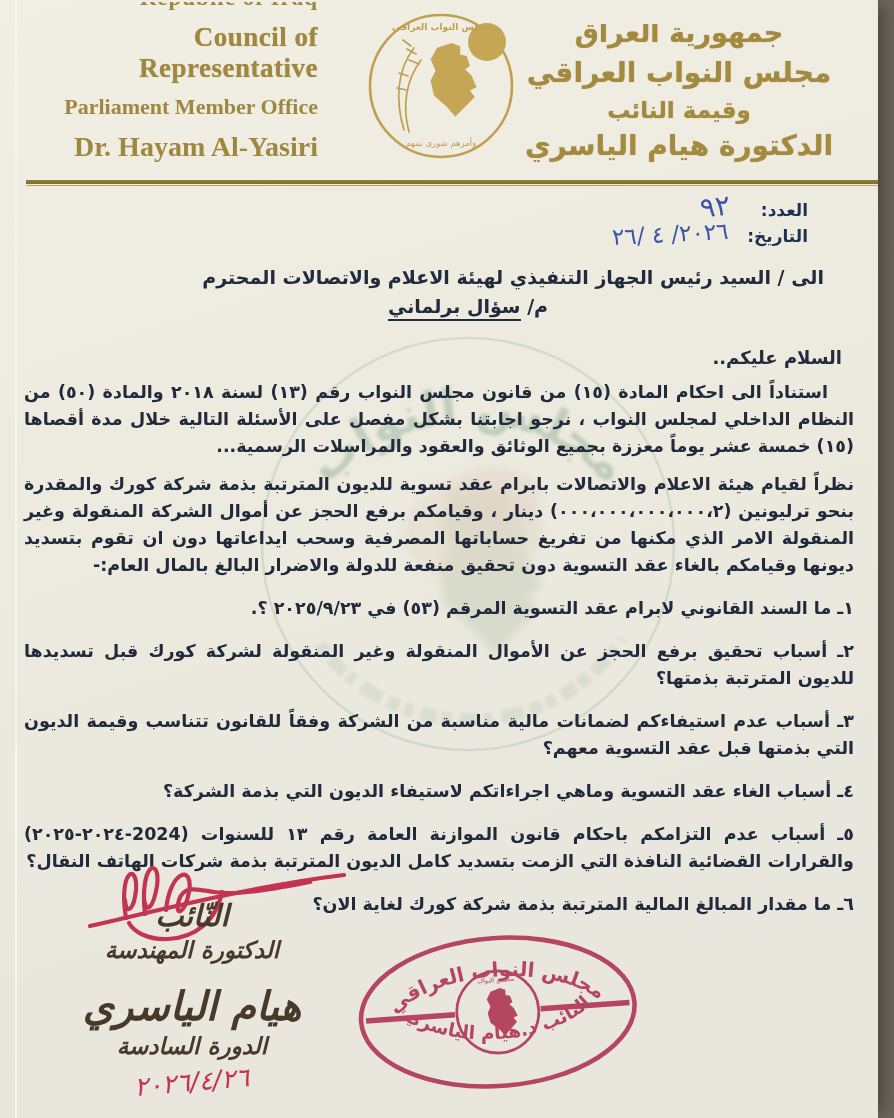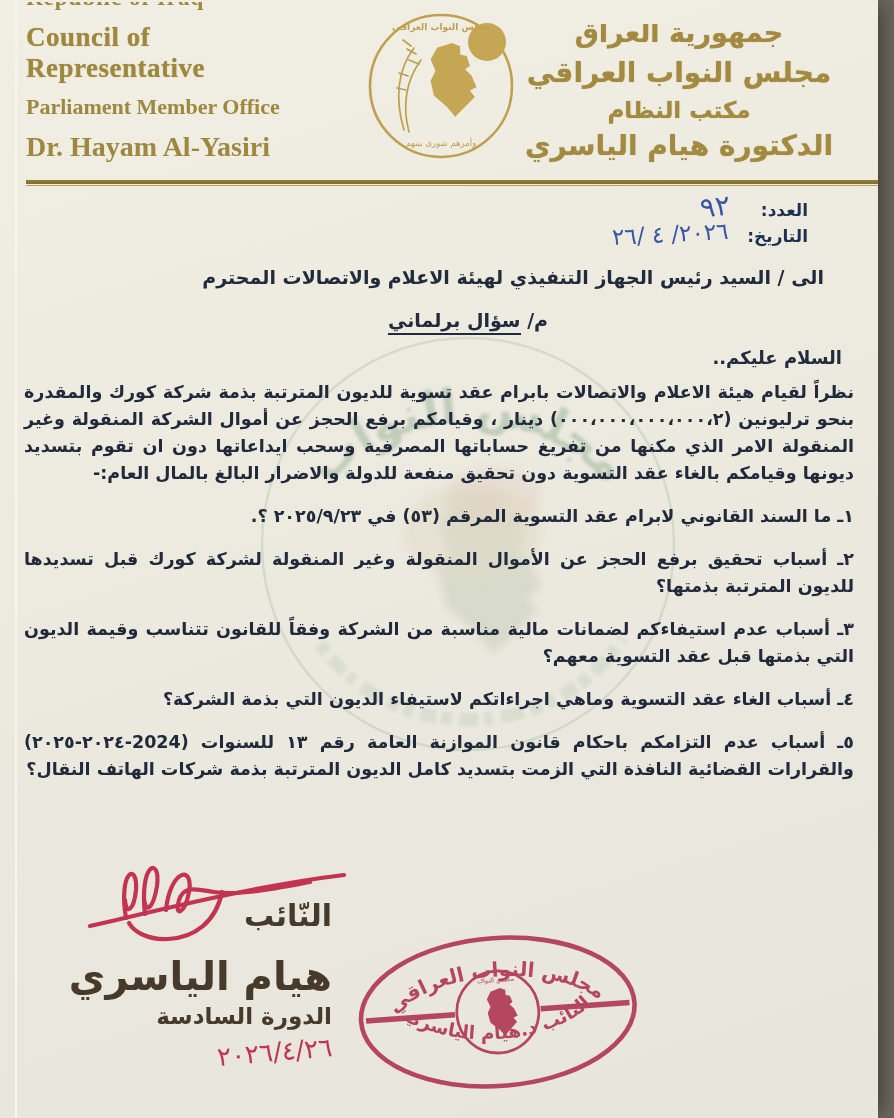--- a/index.html
+++ b/index.html
@@ -5,21 +5,21 @@
   html,body{margin:0;padding:0;background:#6f6b62;}
   .scene{position:relative;width:894px;height:1118px;overflow:hidden;
          background:linear-gradient(90deg,#767268 0%,#7d7970 60%,#6a665d 100%);
          font-family:"DejaVu Sans",sans-serif;}
   .paper{position:absolute;left:0;top:0;height:1118px;width:878px;
          background:linear-gradient(163deg,#f1eee4 0%,#ece9df 48%,#e7e5dc 100%);
          box-shadow:10px 0 16px -6px rgba(20,18,12,.45);}
   .paper-edge{position:absolute;right:877px;top:0;bottom:0;width:2px;background:#f7f5ec;}
 
   
-  .hdr-left{position:absolute;left:26px;top:2px;width:292px;text-align:left;
+  .hdr-left{position:absolute;left:26px;top:2px;width:292px;text-align:right;
             color:#9e8840;font-family:"Liberation Serif",serif;font-weight:bold;}
   .hdr-left .clip{height:11px;overflow:hidden;}
   .hdr-left .clip span{display:block;margin-top:-17px;font-size:23px;letter-spacing:1px;}
   .hdr-l1{font-size:27px;margin-top:9px;letter-spacing:.5px;text-shadow:0 0 1px #b59c55;}
   .hdr-l2{font-size:22px;margin-top:10px;}
   .hdr-l3{font-size:28px;margin-top:11px;}
 
   .hdr-right{position:absolute;right:34px;top:0;width:330px;text-align:center;
              color:#a28b41;font-weight:700;text-shadow:0 0 1px #b59c55;direction:rtl;}
   .hdr-right .clip{height:27px;overflow:hidden;margin-top:24px;}
@@ -37,38 +37,38 @@
   
   .ref-row{position:absolute;direction:rtl;right:70px;white-space:nowrap;}
   .ref-label{font-size:17px;font-weight:700;color:#1d3050;margin-top:14px;}
   .ref-value{display:inline-block;color:#3a55a4;font-weight:400;}
   .num-val{font-size:28px;letter-spacing:4px;transform:rotate(-7deg);margin-right:26px;}
   .date-val{font-size:23px;letter-spacing:2px;transform:rotate(-3deg);margin-right:14px;}
 
   
   .ar{direction:rtl;color:#222b3c;font-weight:700;}
   .addressee{position:absolute;right:54px;top:266px;font-size:19px;}
-  .subject{position:absolute;right:330px;top:309px;font-size:19px;}
+  .subject{position:absolute;right:330px;top:295px;font-size:19px;}
   .subject .u{border-bottom:2px solid #222b3c;padding-bottom:2px;}
   .greeting{position:absolute;right:36px;top:347px;font-size:18px;}
 
   .body-text{position:absolute;top:379px;left:24px;width:830px;direction:rtl;
              font-size:17.5px;line-height:27px;color:#202a3b;font-weight:700;
              text-align:justify;}
   .body-text p{margin:0 0 11px;text-align-last:right;}
   .body-text p.p1{text-indent:26px;}
   .body-text p.q{margin:16px 0 6px;}
 
   
   .watermark{position:absolute;left:238px;top:312px;opacity:.55;pointer-events:none;}
 
   
   .sig{position:absolute;left:82px;top:826px;}
-  .sig-block{position:absolute;left:52px;top:898px;width:280px;text-align:right;
-             direction:rtl;color:#473a2b;font-weight:700;}
+  .sig-block{position:absolute;left:52px;top:898px;width:280px;text-align:center;
+             direction:rtl;color:#473a2b;font-weight:700;font-style:italic;}
   .sig-b1{font-size:30px;}
   .sig-b2{font-size:23px;margin-top:4px;}
   .sig-b3{font-size:40px;margin-top:20px;letter-spacing:1px;}
   .sig-b4{font-size:23px;margin-top:4px;}
   .sig-date{display:inline-block;direction:ltr;margin-top:8px;font-size:26px;letter-spacing:5px;
             color:#c2344f;font-weight:400;transform:rotate(-5deg);}
   .stamp{position:absolute;left:348px;top:920px;transform:rotate(-4deg);opacity:.93;}
 </style>
 </head>
 <body>
@@ -123,21 +123,21 @@
       </g>
       <text x="77" y="24" text-anchor="middle" font-size="9" font-weight="bold" fill="#bfa050">مجلس النواب العراقي</text>
       <text x="77" y="140" text-anchor="middle" font-size="8.5" fill="#bfa050">وأمرهم شورى بينهم</text>
     </svg>
 
     <div class="hdr-right">
       <div class="clip">
           <span>جمهورية العراق</span>
         </div>
       <div class="hdr-r2">مجلس النواب العراقي</div>
-      <div class="hdr-r3">مكتب النظام</div>
+      <div class="hdr-r3">وقيمة النائب</div>
       <div class="hdr-r4">الدكتورة هيام الياسري</div>
     </div>
 
     <div class="rule"></div>
 
     <div class="ref-row" style="top:190px">
       <span class="ref-label">العدد:</span>
       <span class="ref-value num-val">٩٢</span>
     </div>
     <div class="ref-row" style="top:221px">
@@ -145,40 +145,43 @@
       <span class="ref-value date-val" dir="ltr">٢٠٢٦/ ٤ /٢٦</span>
     </div>
 
     <div class="ar addressee">الى / السيد رئيس الجهاز التنفيذي لهيئة الاعلام والاتصالات المحترم</div>
     <div class="ar subject">
       <span>م/ </span><span class="u">سؤال برلماني</span>
     </div>
     <div class="ar greeting">السلام عليكم..</div>
 
     <div class="body-text">
+      <p class="p1">استناداً الى احكام المادة (١٥) من قانون مجلس النواب رقم (١٣) لسنة ٢٠١٨ والمادة (٥٠) من النظام الداخلي لمجلس النواب ، نرجو اجابتنا بشكل مفصل على الأسئلة التالية خلال مدة أقصاها (١٥) خمسة عشر يوماً معززة بجميع الوثائق والعقود والمراسلات الرسمية...</p>
       <p>نظراً لقيام هيئة الاعلام والاتصالات بابرام عقد تسوية للديون المترتبة بذمة شركة كورك والمقدرة بنحو ترليونين (٠٠٠،٠٠٠،٠٠٠،٠٠٠،٢) دينار ، وقيامكم برفع الحجز عن أموال الشركة المنقولة وغير المنقولة الامر الذي مكنها من تفريغ حساباتها المصرفية وسحب ايداعاتها دون ان تقوم بتسديد ديونها وقيامكم بالغاء عقد التسوية دون تحقيق منفعة للدولة والاضرار البالغ بالمال العام:-</p>
       <p class="q">١ـ ما السند القانوني لابرام عقد التسوية المرقم (٥٣) في ٢٠٢٥/٩/٢٣ ؟.</p>
       <p class="q">٢ـ أسباب تحقيق برفع الحجز عن الأموال المنقولة وغير المنقولة لشركة كورك قبل تسديدها للديون المترتبة بذمتها؟</p>
       <p class="q">٣ـ أسباب عدم استيفاءكم لضمانات مالية مناسبة من الشركة وفقاً للقانون تتناسب وقيمة الديون التي بذمتها قبل عقد التسوية معهم؟</p>
       <p class="q">٤ـ أسباب الغاء عقد التسوية وماهي اجراءاتكم لاستيفاء الديون التي بذمة الشركة؟</p>
       <p class="q">٥ـ أسباب عدم التزامكم باحكام قانون الموازنة العامة رقم ١٣ للسنوات (2024-٢٠٢٤-٢٠٢٥) والقرارات القضائية النافذة التي الزمت بتسديد كامل الديون المترتبة بذمة شركات الهاتف النقال؟</p>
+      <p class="q">٦ـ ما مقدار المبالغ المالية المترتبة بذمة شركة كورك لغاية الان؟</p>
     </div>
 
     <svg class="sig" width="300" height="120" viewBox="0 0 300 120">
       <g fill="none" stroke="#c2344f" stroke-width="4.2" stroke-linecap="round">
         <path d="M 8,100 C 70,86 170,60 262,49"></path>
         <path d="M 44,92 C 36,44 56,36 54,64 C 52,84 44,90 43,74"></path>
         <path d="M 63,88 C 57,36 79,30 75,60 C 71,84 63,88 62,72"></path>
         <path d="M 84,84 C 88,44 112,38 107,66 C 103,88 92,92 97,74 C 102,58 118,64 132,66 C 158,70 196,62 228,56"></path>
         <path d="M 140,66 C 134,96 112,112 86,113 C 66,114 52,106 47,97"></path>
       </g>
     </svg>
 
     <div class="sig-block">
       <div class="sig-b1">النّائب</div>
+      <div class="sig-b2">الدكتورة المهندسة</div>
       <div class="sig-b3">هيام الياسري</div>
       <div class="sig-b4">الدورة السادسة</div>
       <div><span class="sig-date">٢٠٢٦/٤/٢٦</span></div>
     </div>
 
     <svg class="stamp" width="300" height="190" viewBox="0 0 300 190">
       <defs>
         <path id="stoparc" d="M 34,104 A 120,64 0 0 1 266,104" fill="none"></path>
         <path id="sbotarc" d="M 46,80 A 112,62 0 0 0 254,80" fill="none"></path>
       </defs>

